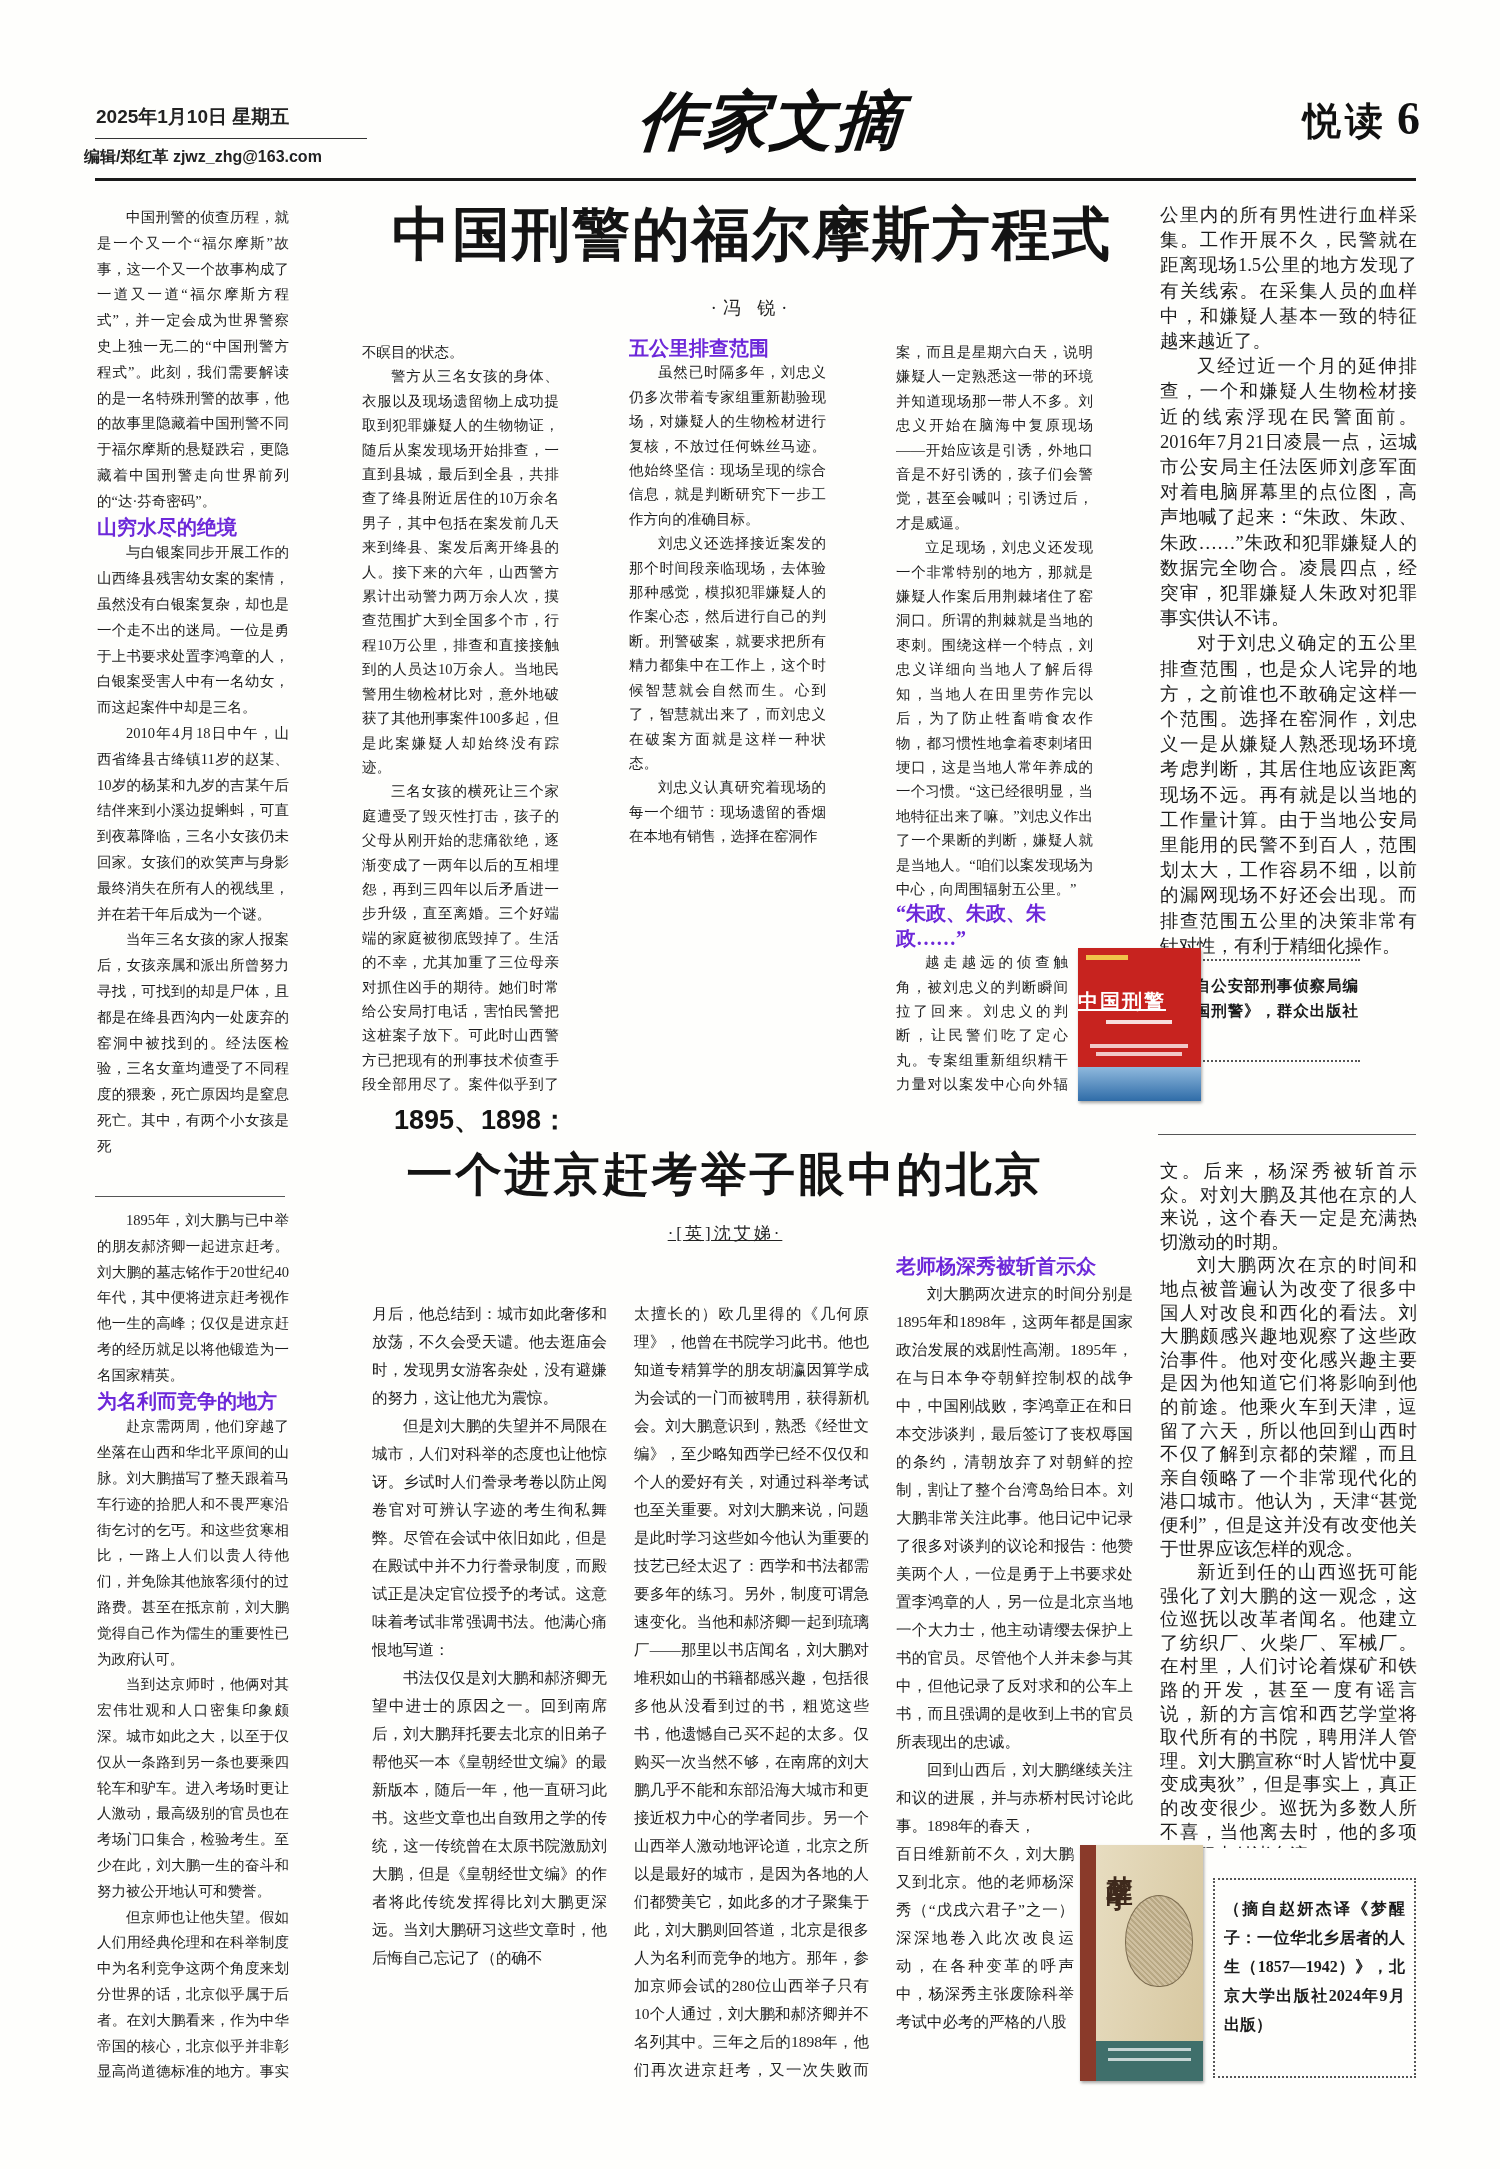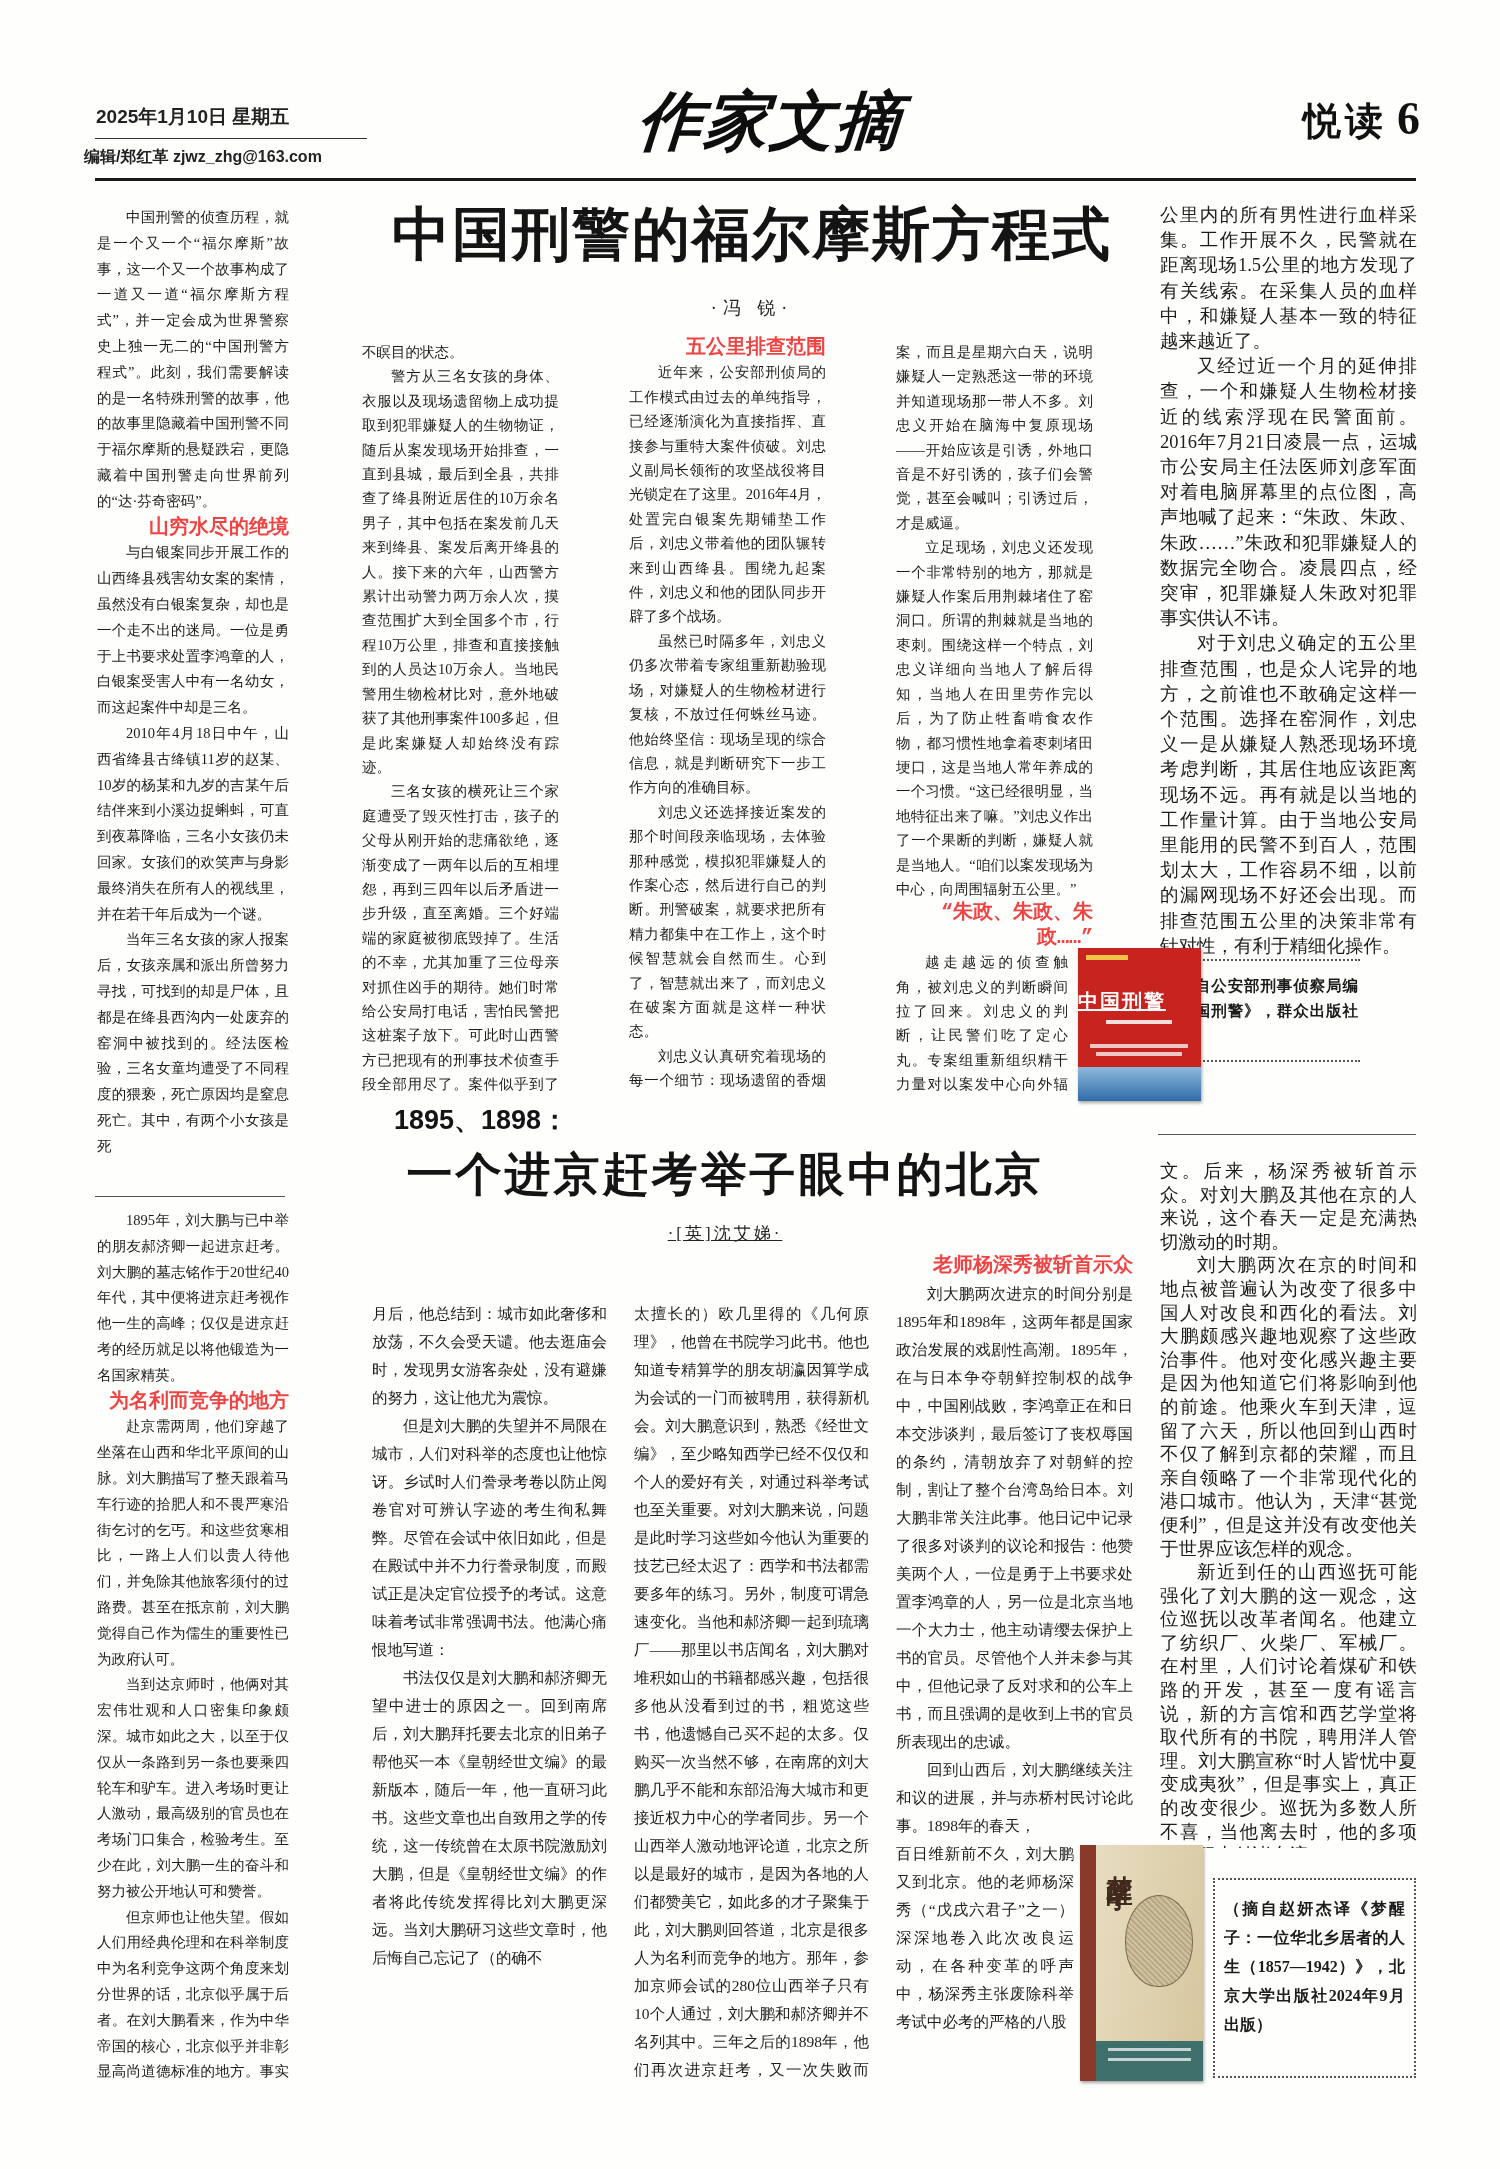--- a/index.html
+++ b/index.html
@@ -28,22 +28,22 @@
   .bot-head-block .author{margin-top:16px;text-align:center;font-size:17px;letter-spacing:3px;color:#222;text-decoration:underline;}
   
   .rule-mid-left{left:95px;top:1196px;width:190px;height:1px;background:#555;}
   .rule-mid-right{left:1158px;top:1134px;width:258px;height:1px;background:#555;}
   
   .col{position:absolute;overflow:hidden;}
   .col p,.col h3{margin:0;}
   .seg-p,.seg-pcont,.seg-pn,.seg-pnc,.seg-quote{text-align:justify;}
   .seg-p,.seg-pn{text-indent:2em;}
   .seg-pcont,.seg-pnc{text-indent:0;}
-  .seg-head,.seg-subhead{font-family:Liberation Mono, monospace;font-weight:bold;
-       font-size:20px;text-align:right;margin:16px 0 12px;color:#ef4444;}
+  .seg-head,.seg-subhead{font-family:Liberation Serif, serif;font-weight:bold;
+       font-size:20px;text-align:left;margin:16px 0 12px;color:#6d28d9;}
   .seg-quote{font-style:italic;font-weight:bold;letter-spacing:1px;}
   .slot-t1{left:97px;top:205px;width:192px;height:986px;font-size:14.5px;line-height:25.8px;}
   .slot-t2{left:362px;top:340px;width:197px;height:752px;font-size:14.5px;line-height:24.4px;}
   .slot-t3{left:629px;top:336px;width:197px;height:756px;font-size:14.5px;line-height:24.4px;}
   .slot-t4{left:896px;top:340px;width:197px;height:752px;font-size:14.5px;line-height:24.4px;}
   .slot-t5{left:1160px;top:203px;width:257px;height:934px;font-size:18.5px;line-height:25.2px;}
   .slot-t4 .seg-pn{width:172px;}
   .slot-b1{left:97px;top:1208px;width:192px;height:872px;font-size:14.5px;line-height:25.8px;}
   .slot-b2{left:372px;top:1300px;width:235px;height:782px;font-size:15.5px;line-height:28px;}
   .slot-b3{left:634px;top:1300px;width:235px;height:782px;font-size:15.5px;line-height:28px;}
@@ -102,21 +102,20 @@
         <p class="seg-p">2010年4月18日中午，山西省绛县古绛镇11岁的赵某、10岁的杨某和九岁的吉某午后结伴来到小溪边捉蝌蚪，可直到夜幕降临，三名小女孩仍未回家。女孩们的欢笑声与身影最终消失在所有人的视线里，并在若干年后成为一个谜。</p>
         <p class="seg-p">当年三名女孩的家人报案后，女孩亲属和派出所曾努力寻找，可找到的却是尸体，且都是在绛县西沟内一处废弃的窑洞中被找到的。经法医检验，三名女童均遭受了不同程度的猥亵，死亡原因均是窒息死亡。其中，有两个小女孩是死</p>
       </div>
       <div class="col slot-t2">
         <p class="seg-pcont">不瞑目的状态。</p>
         <p class="seg-p">警方从三名女孩的身体、衣服以及现场遗留物上成功提取到犯罪嫌疑人的生物物证，随后从案发现场开始排查，一直到县城，最后到全县，共排查了绛县附近居住的10万余名男子，其中包括在案发前几天来到绛县、案发后离开绛县的人。接下来的六年，山西警方累计出动警力两万余人次，摸查范围扩大到全国多个市，行程10万公里，排查和直接接触到的人员达10万余人。当地民警用生物检材比对，意外地破获了其他刑事案件100多起，但是此案嫌疑人却始终没有踪迹。</p>
         <p class="seg-p">三名女孩的横死让三个家庭遭受了毁灭性打击，孩子的父母从刚开始的悲痛欲绝，逐渐变成了一两年以后的互相埋怨，再到三四年以后矛盾进一步升级，直至离婚。三个好端端的家庭被彻底毁掉了。生活的不幸，尤其加重了三位母亲对抓住凶手的期待。她们时常给公安局打电话，害怕民警把这桩案子放下。可此时山西警方已把现有的刑事技术侦查手段全部用尽了。案件似乎到了山穷水尽的绝境。</p>
       </div>
       <div class="col slot-t3">
         <h3 class="seg-head">五公里排查范围</h3>
-        <p class="seg-p">近年来，公安部刑侦局的工作模式由过去的单纯指导，已经逐渐演化为直接指挥、直接参与重特大案件侦破。刘忠义副局长领衔的攻坚战役将目光锁定在了这里。2016年4月，处置完白银案先期铺垫工作后，刘忠义带着他的团队辗转来到山西绛县。围绕九起案件，刘忠义和他的团队同步开辟了多个战场。</p>
         <p class="seg-p">虽然已时隔多年，刘忠义仍多次带着专家组重新勘验现场，对嫌疑人的生物检材进行复核，不放过任何蛛丝马迹。他始终坚信：现场呈现的综合信息，就是判断研究下一步工作方向的准确目标。</p>
         <p class="seg-p">刘忠义还选择接近案发的那个时间段亲临现场，去体验那种感觉，模拟犯罪嫌疑人的作案心态，然后进行自己的判断。刑警破案，就要求把所有精力都集中在工作上，这个时候智慧就会自然而生。心到了，智慧就出来了，而刘忠义在破案方面就是这样一种状态。</p>
         <p class="seg-p">刘忠义认真研究着现场的每一个细节：现场遗留的香烟在本地有销售，选择在窑洞作</p>
       </div>
       <div class="col slot-t4">
         <p class="seg-pcont">案，而且是星期六白天，说明嫌疑人一定熟悉这一带的环境并知道现场那一带人不多。刘忠义开始在脑海中复原现场——开始应该是引诱，外地口音是不好引诱的，孩子们会警觉，甚至会喊叫；引诱过后，才是威逼。</p>
         <p class="seg-p">立足现场，刘忠义还发现一个非常特别的地方，那就是嫌疑人作案后用荆棘堵住了窑洞口。所谓的荆棘就是当地的枣刺。围绕这样一个特点，刘忠义详细向当地人了解后得知，当地人在田里劳作完以后，为了防止牲畜啃食农作物，都习惯性地拿着枣刺堵田埂口，这是当地人常年养成的一个习惯。“这已经很明显，当地特征出来了嘛。”刘忠义作出了一个果断的判断，嫌疑人就是当地人。“咱们以案发现场为中心，向周围辐射五公里。”</p>
         <h3 class="seg-subhead">“朱政、朱政、朱政……”</h3>
         <p class="seg-pn">越走越远的侦查触角，被刘忠义的判断瞬间拉了回来。刘忠义的判断，让民警们吃了定心丸。专案组重新组织精干力量对以案发中心向外辐射五</p>
       </div>

